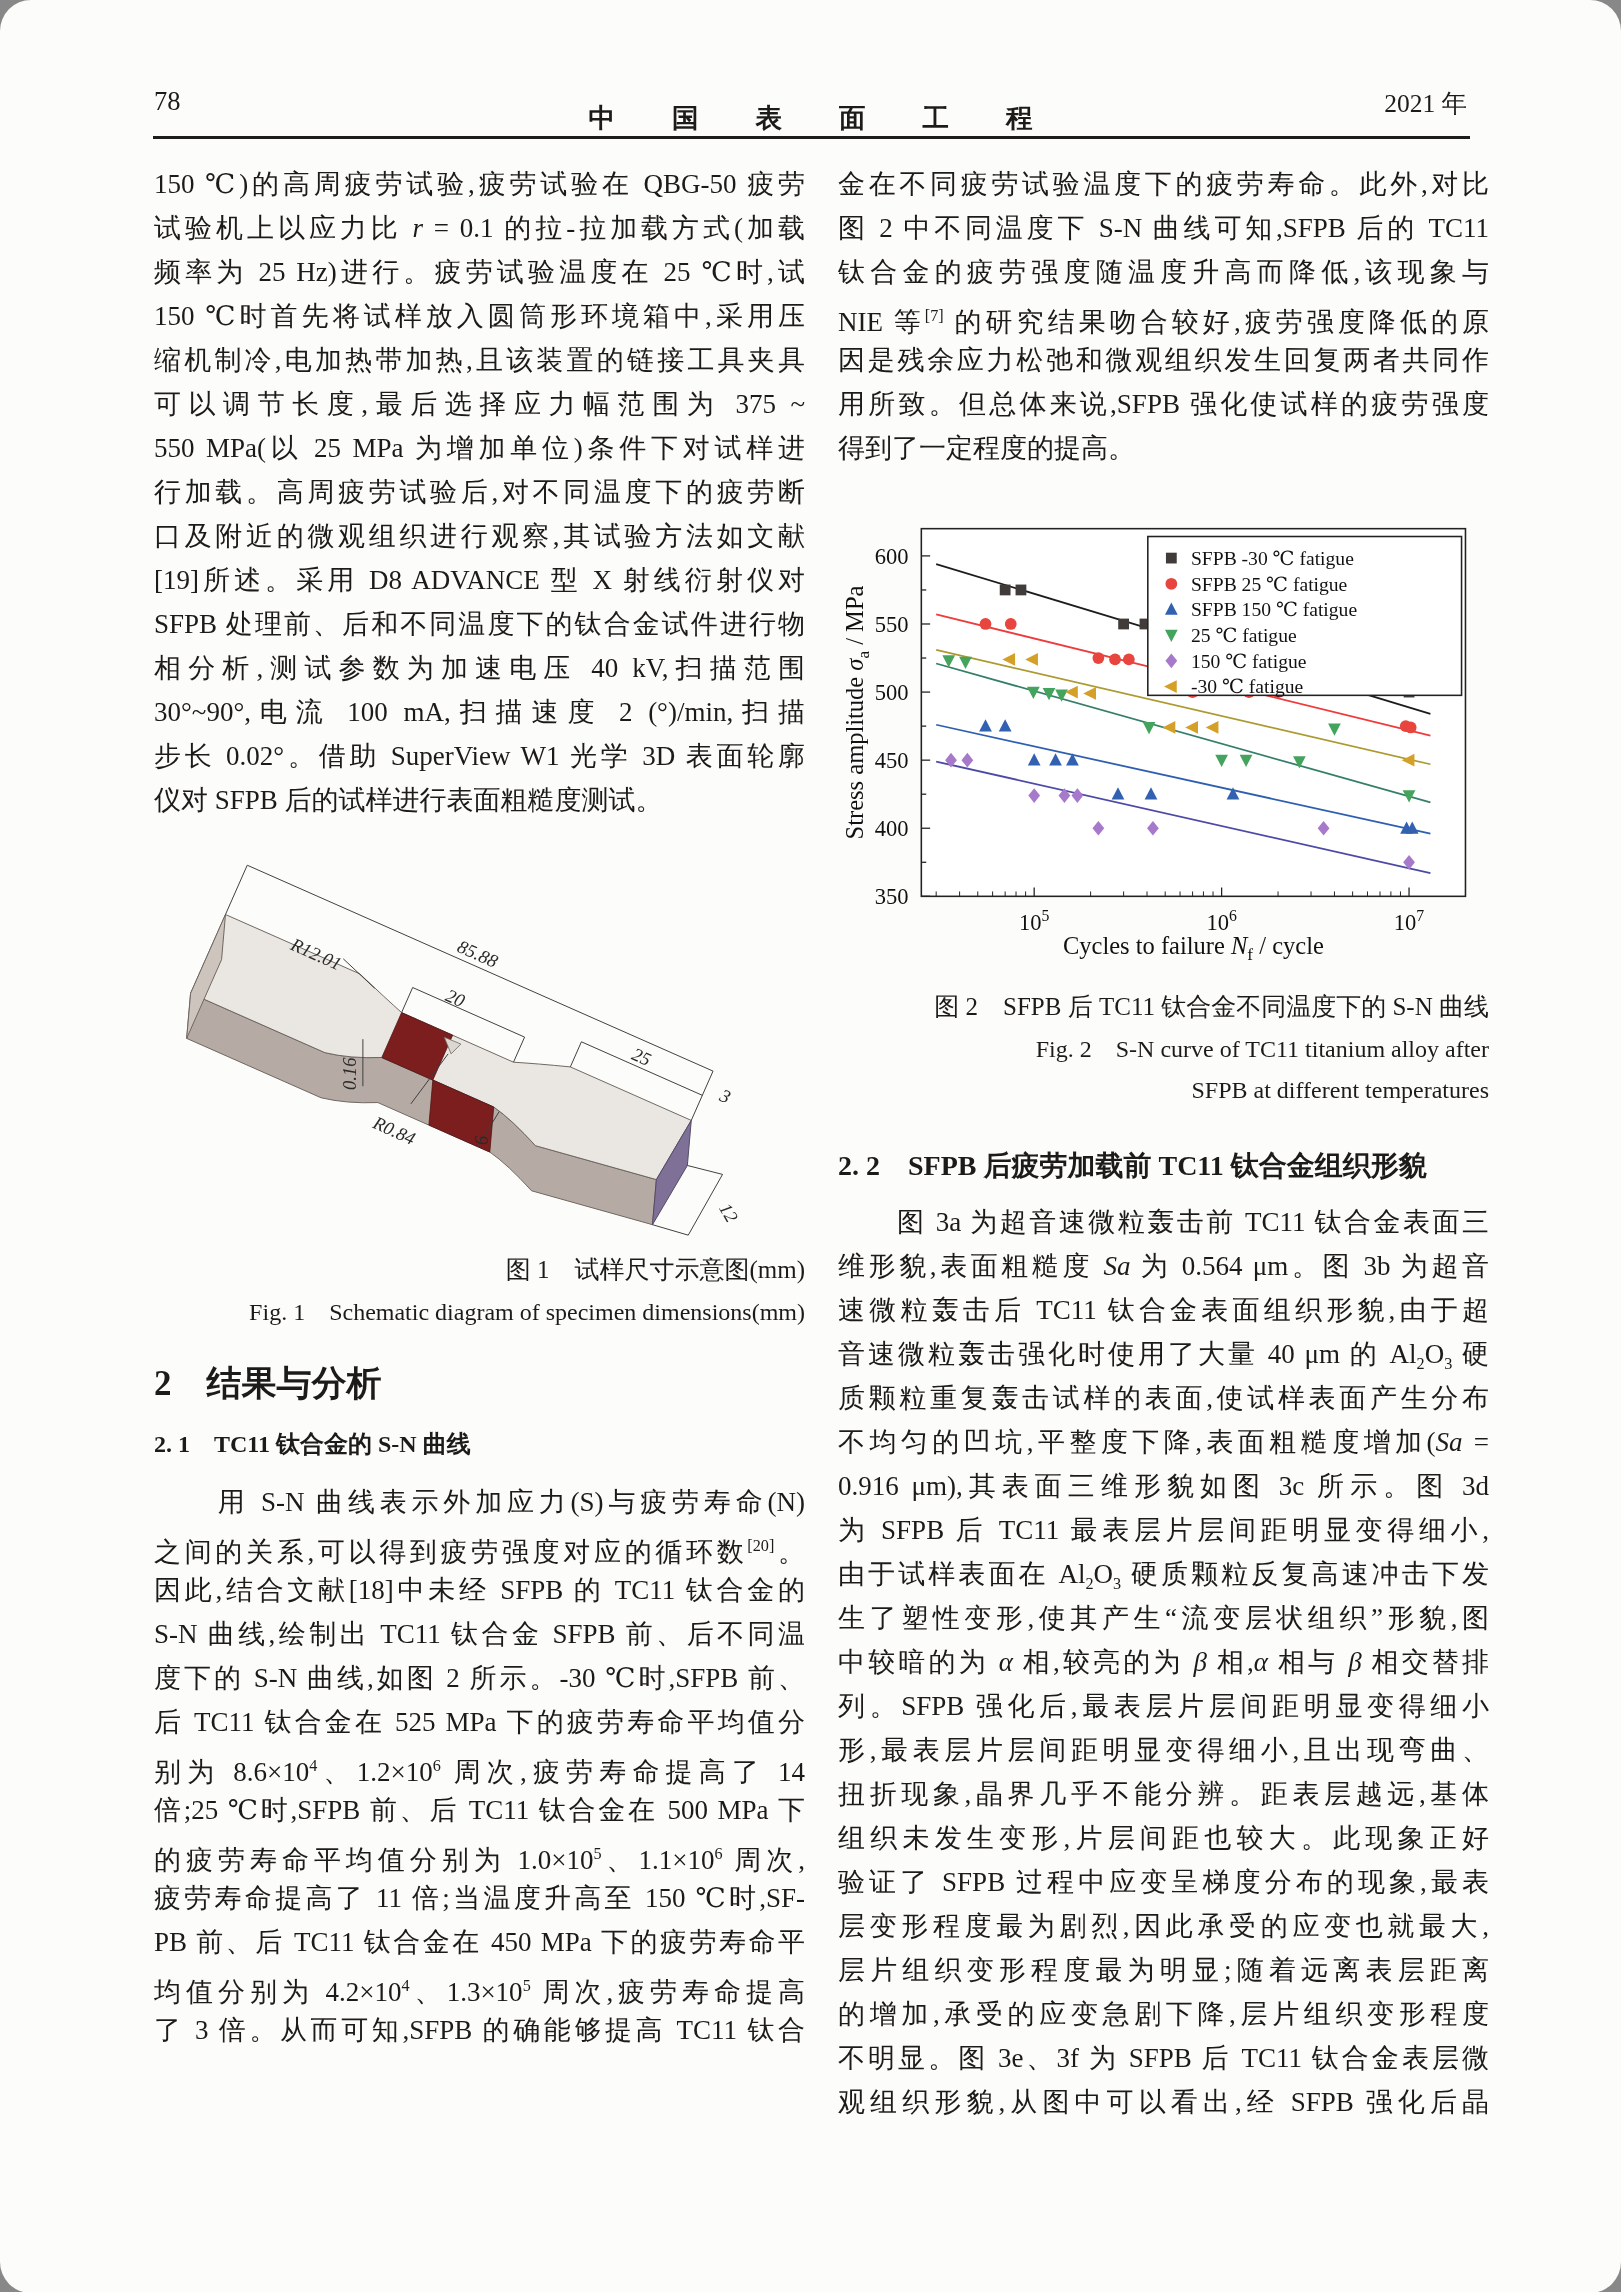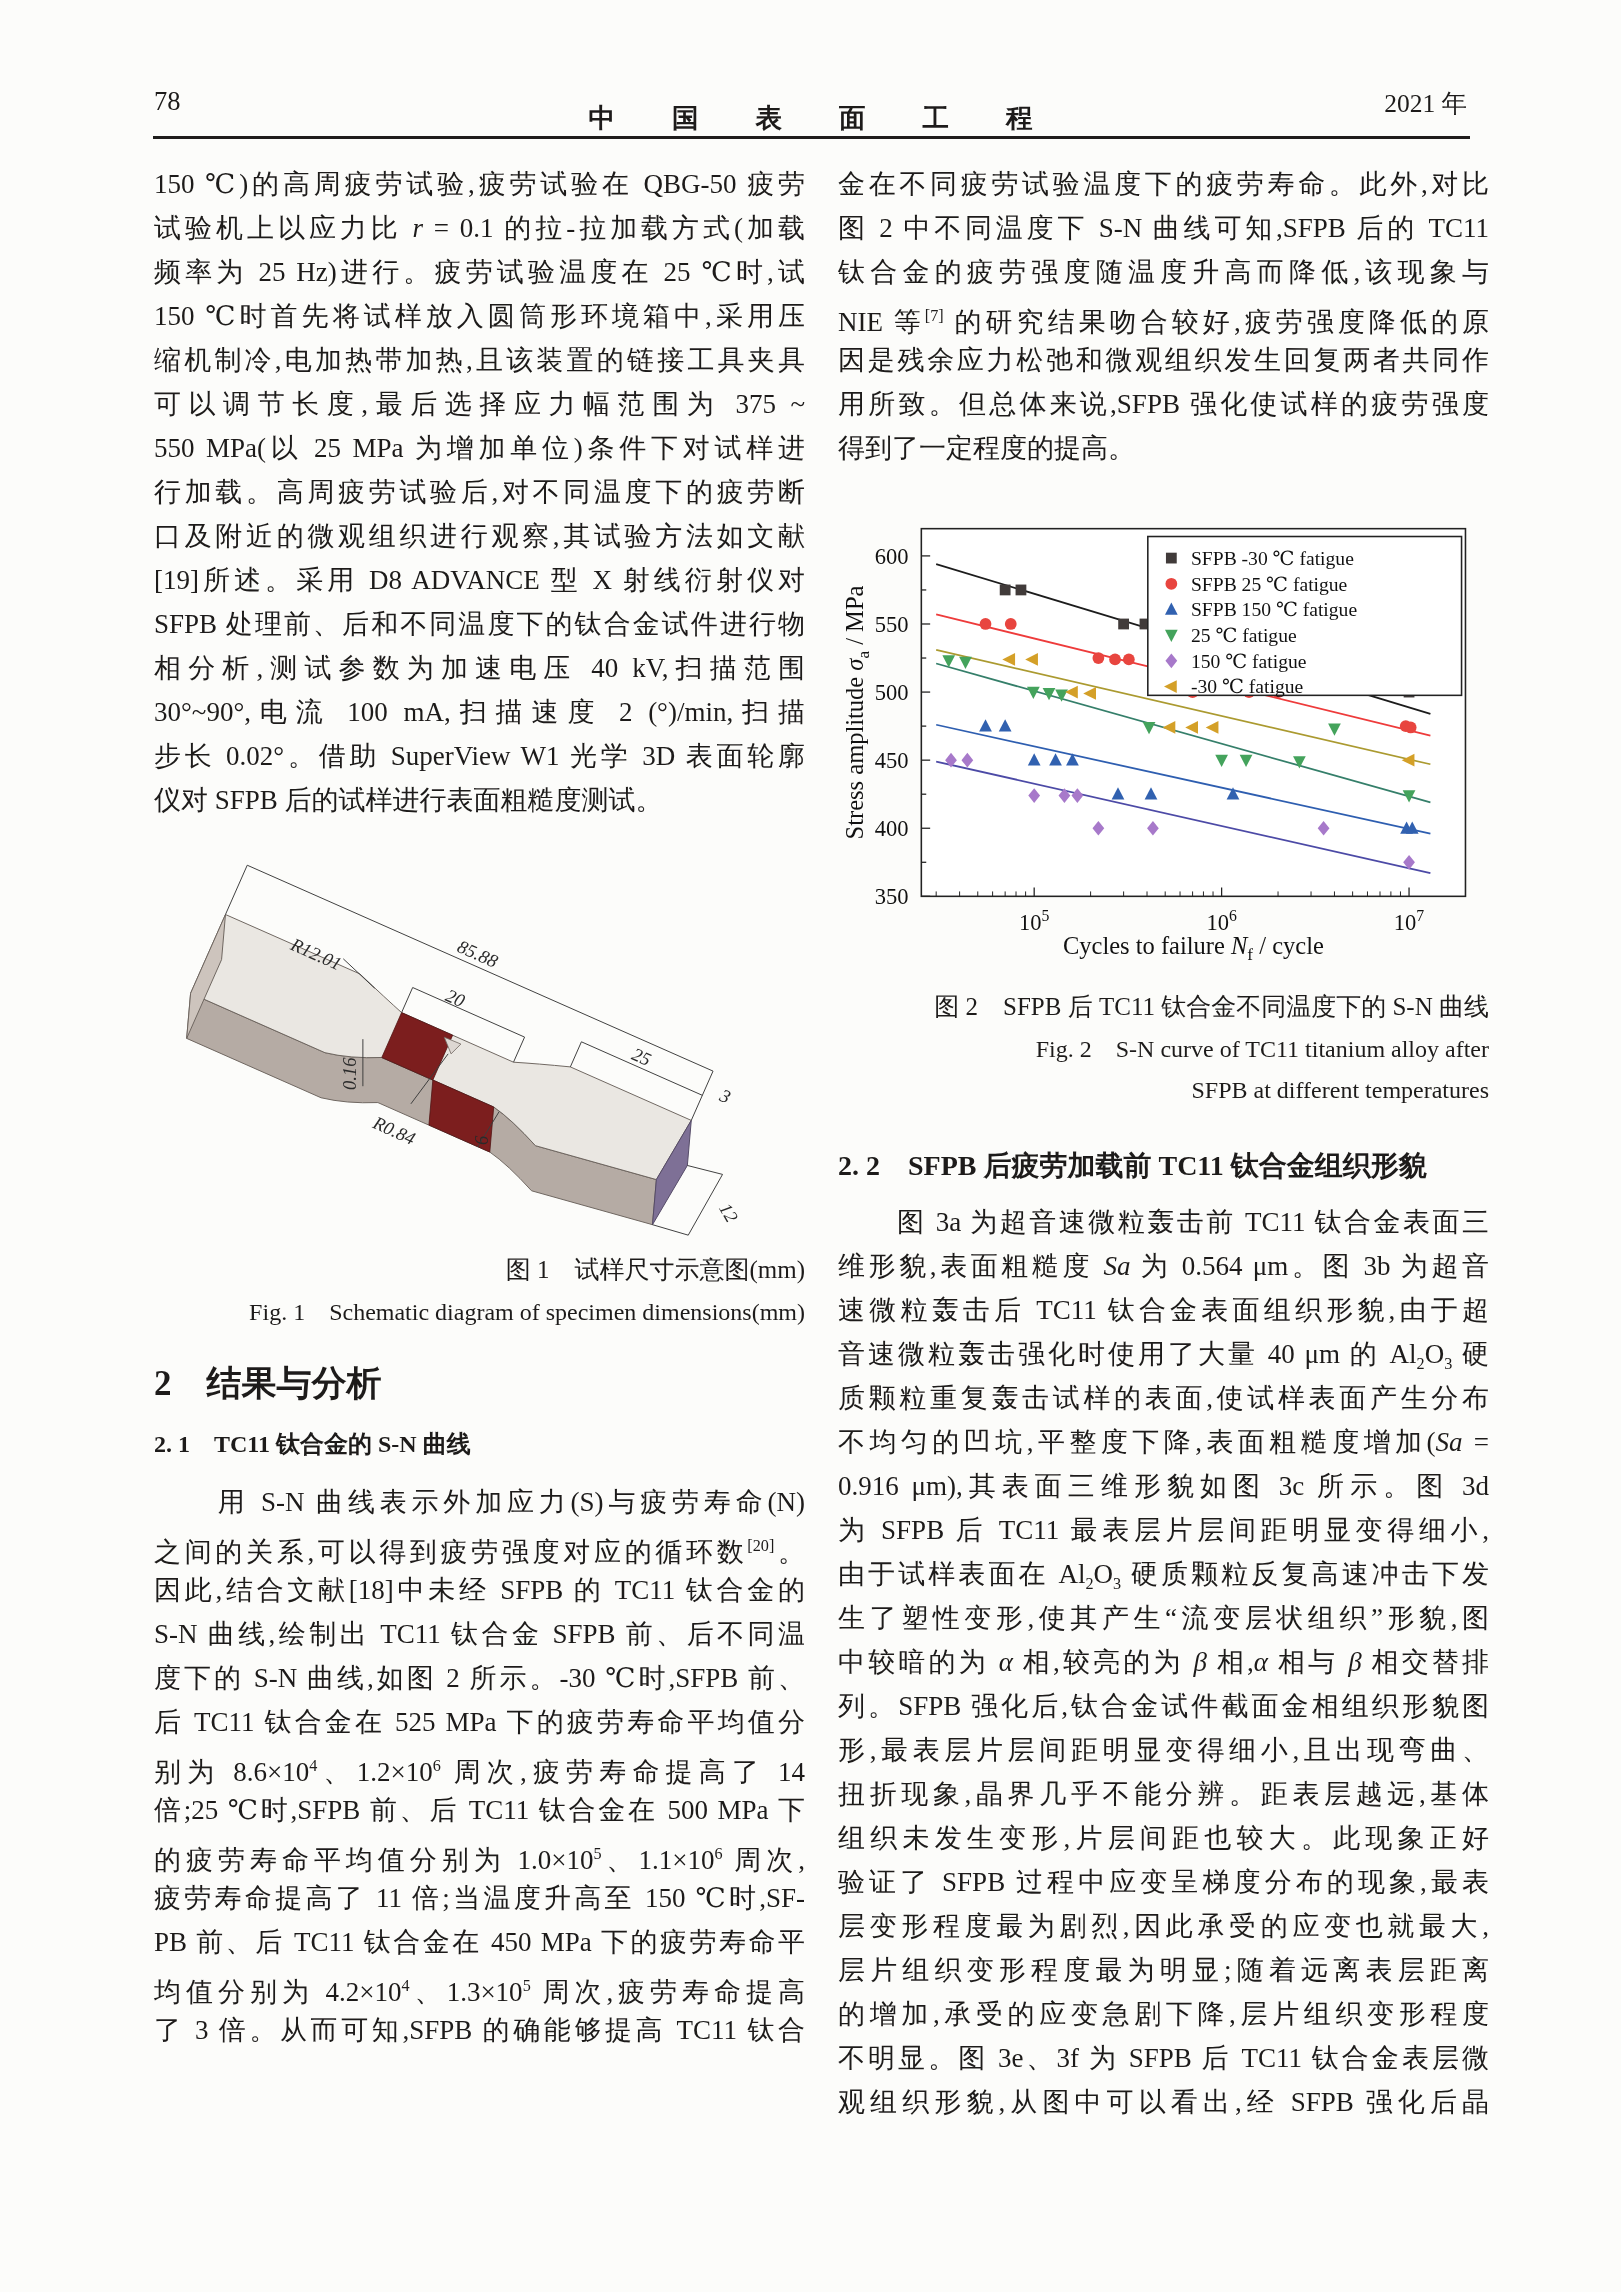--- a/index.html
+++ b/index.html
@@ -1,17 +1,17 @@
 <!DOCTYPE html>
 <html><head>
 <meta charset="utf-8">
 <style>
   html,body{margin:0;padding:0;background:#888;}
   .page{position:relative;width:1621px;height:2293px;background:#fcfcfa;
-        font-family:"Liberation Serif","DejaVu Serif",serif;color:#1d1b1a;overflow:hidden;}
+        font-family:"Liberation Serif","DejaVu Serif",serif;color:#1d1b1a;overflow:hidden;border-radius:31px;}
   
   .hdr-num{position:absolute;left:154px;top:86px;font-size:26.5px;}
   .hdr-title{position:absolute;left:0;right:0;top:100px;text-align:center;
              font-size:26.5px;font-weight:bold;letter-spacing:0.95em;text-indent:0.95em;}
   .hdr-year{position:absolute;right:154px;top:86px;font-size:25.5px;}
   .hdr-rule{position:absolute;left:153px;top:136px;width:1317px;height:2.9px;background:#1f1d1c;}
   
   .col{position:absolute;top:162px;width:651px;}
   .col-left{left:154px;}
   .col-right{left:838px;}
@@ -280,21 +280,21 @@
         <div class="tline">维形貌,表面粗糙度 <i>Sa</i> 为 0.564 μm。图 3b 为超音</div>
         <div class="tline">速微粒轰击后 TC11 钛合金表面组织形貌,由于超</div>
         <div class="tline">音速微粒轰击强化时使用了大量 40 μm 的 Al<sub>2</sub>O<sub>3</sub> 硬</div>
         <div class="tline">质颗粒重复轰击试样的表面,使试样表面产生分布</div>
         <div class="tline">不均匀的凹坑,平整度下降,表面粗糙度增加(<i>Sa</i> =</div>
         <div class="tline">0.916 μm),其表面三维形貌如图 3c 所示。图 3d</div>
         <div class="tline">为 SFPB 后 TC11 最表层片层间距明显变得细小,</div>
         <div class="tline">由于试样表面在 Al<sub>2</sub>O<sub>3</sub> 硬质颗粒反复高速冲击下发</div>
         <div class="tline">生了塑性变形,使其产生“流变层状组织”形貌,图</div>
         <div class="tline">中较暗的为 <i>α</i> 相,较亮的为 <i>β</i> 相,<i>α</i> 相与 <i>β</i> 相交替排</div>
-        <div class="tline">列。SFPB 强化后,钛合金试件截面金相组织形貌图</div>
+        <div class="tline">列。SFPB 强化后,最表层片层间距明显变得细小</div>
         <div class="tline">形,最表层片层间距明显变得细小,且出现弯曲、</div>
         <div class="tline">扭折现象,晶界几乎不能分辨。距表层越远,基体</div>
         <div class="tline">组织未发生变形,片层间距也较大。此现象正好</div>
         <div class="tline">验证了 SFPB 过程中应变呈梯度分布的现象,最表</div>
         <div class="tline">层变形程度最为剧烈,因此承受的应变也就最大,</div>
         <div class="tline">层片组织变形程度最为明显;随着远离表层距离</div>
         <div class="tline">的增加,承受的应变急剧下降,层片组织变形程度</div>
         <div class="tline">不明显。图 3e、3f 为 SFPB 后 TC11 钛合金表层微</div>
         <div class="tline">观组织形貌,从图中可以看出,经 SFPB 强化后晶</div>
       </div>

